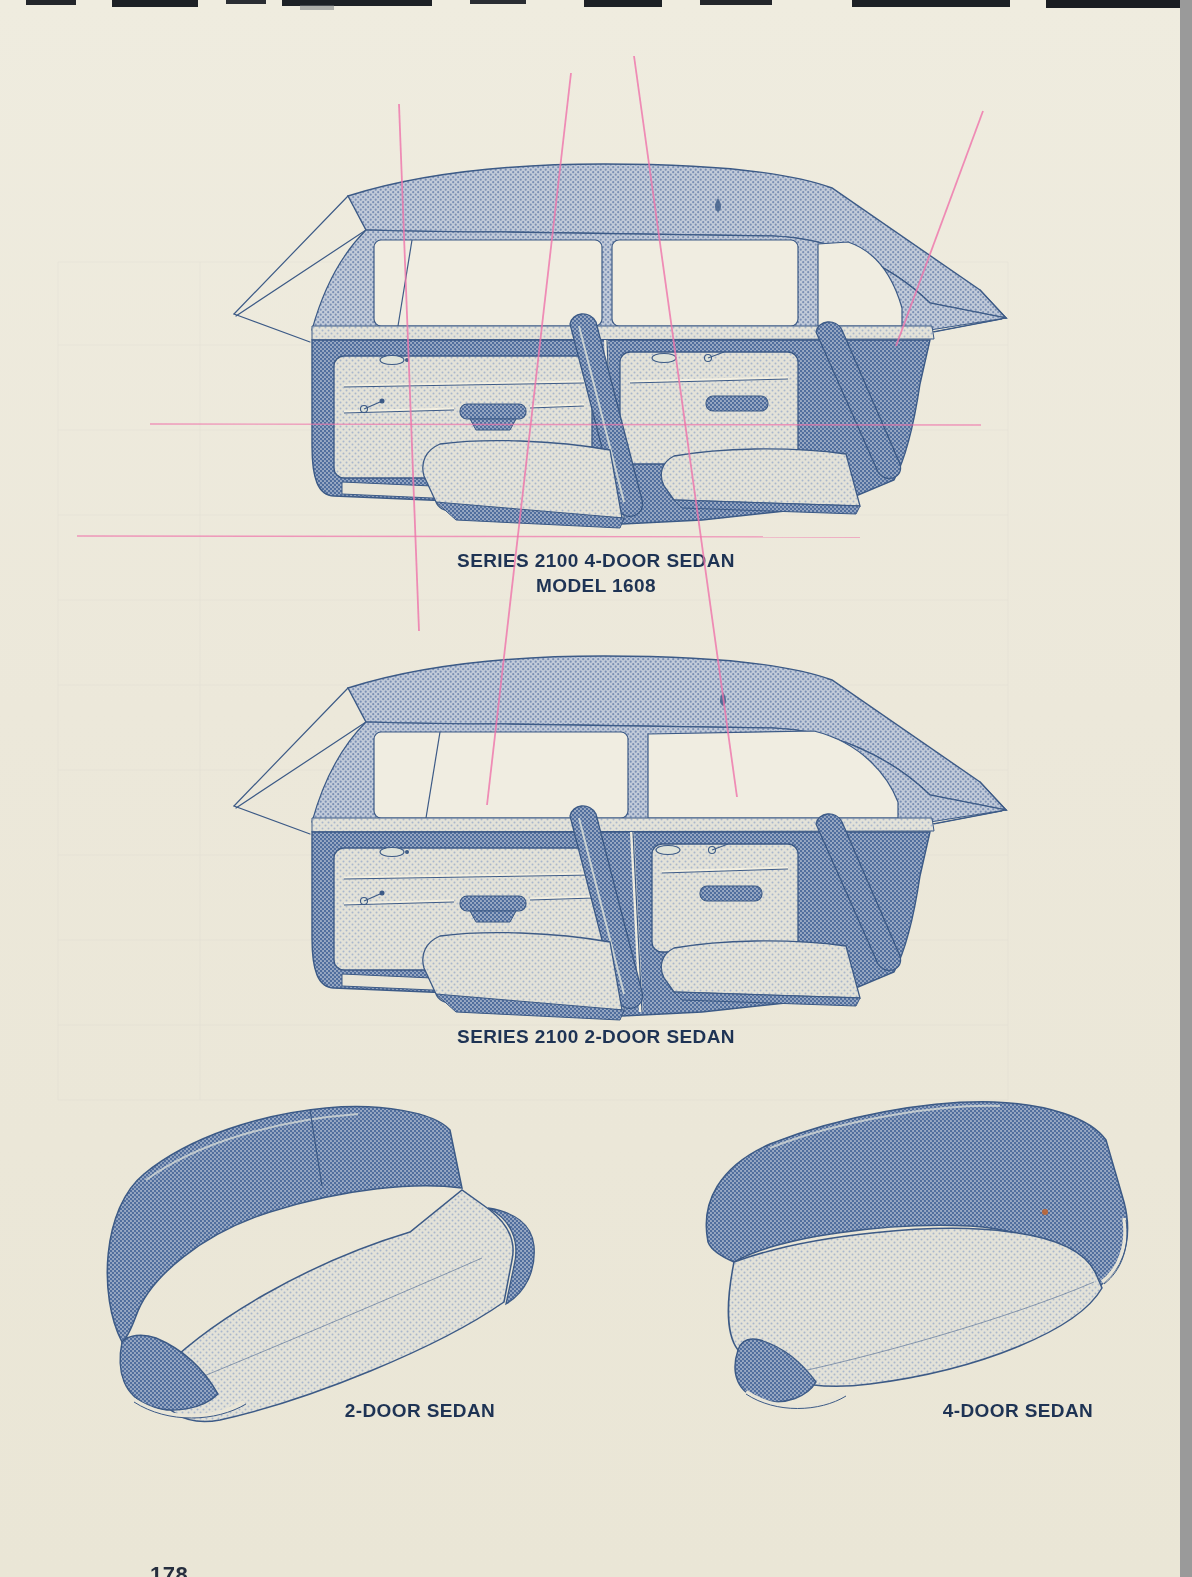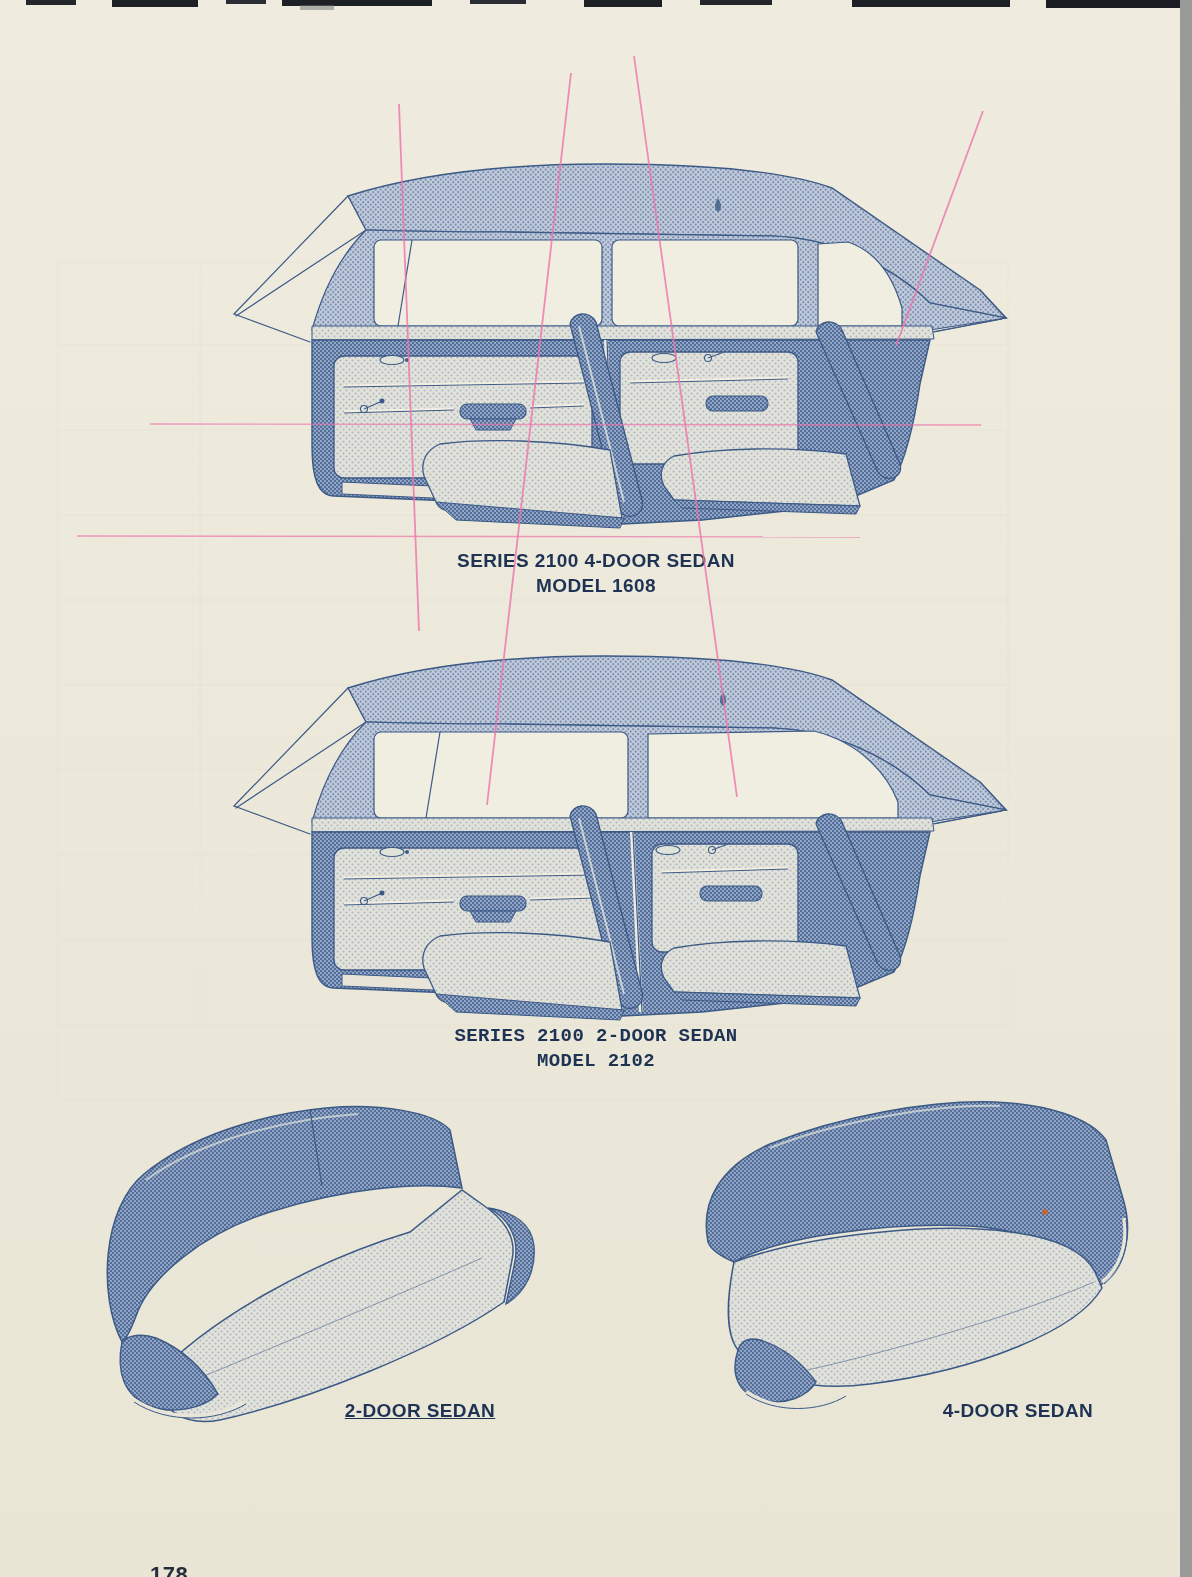--- a/index.html
+++ b/index.html
@@ -219,23 +219,22 @@
     </g>
     <g>
       <path d="M498,178 C500,166 518,164 524,176 L570,354 C574,370 554,376 546,364 Z" fill="url(#htDark)" stroke="#3c5a86" stroke-width="1.3"></path>
       <path d="M507,180 L552,356" stroke="#dfe3da" stroke-width="2" opacity="0.8"></path>
       <path d="M368,298 C354,304 348,316 352,330 L364,356 C366,362 374,366 382,366 L550,372 L538,304 C482,294 412,292 368,298 Z" fill="url(#htLight)" stroke="#3c5a86" stroke-width="1.3"></path>
       <path d="M364,356 L552,372 L548,382 L384,374 Z" fill="url(#htDark)" stroke="#3c5a86" stroke-width="1"></path>
     </g>
     <line x1="862" y1="186" x2="930" y2="173" stroke="#3c5a86" stroke-width="1.1"></line>
   </svg>
 
-  <div class="caption full" style="top:1024px;font-family:Liberation Mono, monospace;">
+  <div class="caption full" style="top:1024px;">
     <div>SERIES 2100 2-DOOR SEDAN</div>
-    <div>MODEL 2102</div>
   </div>
 
   <svg class="fig" style="left:58px; top:1090px;" width="520" height="380" viewBox="0 0 520 380">
     <g>
       <path d="M64,252 C40,206 44,118 86,84 C132,46 204,24 268,18 C322,13 376,22 392,40 L404,98 C358,92 288,98 212,122 C146,143 92,186 78,226 C72,242 67,250 64,252 Z" fill="url(#htDark)" stroke="#3c5a86" stroke-width="1.5"></path>
       <path d="M88,90 C140,52 220,30 300,24" stroke="#dfe3da" stroke-width="2" fill="none" opacity="0.7"></path>
       <path d="M252,20 L264,96" stroke="#3c5a86" stroke-width="1.2"></path>
     </g>
     <g>
       <path d="M96,288 C150,230 252,172 352,142 L404,100 L432,120 C452,136 458,152 454,170 L446,212 C380,258 252,310 162,330 C126,337 102,320 96,288 Z" fill="url(#htLight)" stroke="#3c5a86" stroke-width="1.5"></path>
@@ -261,21 +260,21 @@
       <path d="M120,296 C220,276 360,236 444,200" stroke="#3c5a86" stroke-width="1" fill="none" opacity="0.55"></path>
       <circle cx="395" cy="130" r="3" fill="#c2642e" opacity="0.85"></circle>
     </g>
     <g>
       <path d="M88,268 C80,292 88,312 112,318 C136,324 158,314 166,300 C150,278 130,264 110,258 C98,255 91,259 88,268 Z" fill="url(#htDark)" stroke="#3c5a86" stroke-width="1.4"></path>
       <path d="M96,310 C126,330 168,328 194,312" stroke="#e8e5d8" stroke-width="4" fill="none"></path>
       <path d="M96,312 C126,332 170,330 196,314" stroke="#3c5a86" stroke-width="1" fill="none"></path>
     </g>
   </svg>
 
-  <div class="caption seat-left" style="top:1398px;text-decoration:underline;">
+  <div class="caption seat-left" style="top:1398px;">
     <div>2-DOOR SEDAN</div>
   </div>
   <div class="caption seat-right" style="top:1398px;">
     <div>4-DOOR SEDAN</div>
   </div>
 
   <svg class="overlay" width="1192" height="1577">
     <g stroke="#ef74ab" stroke-width="1.8" opacity="0.8">
       <line x1="399" y1="104" x2="419" y2="631"></line>
       <line x1="571" y1="73" x2="487" y2="805"></line>

